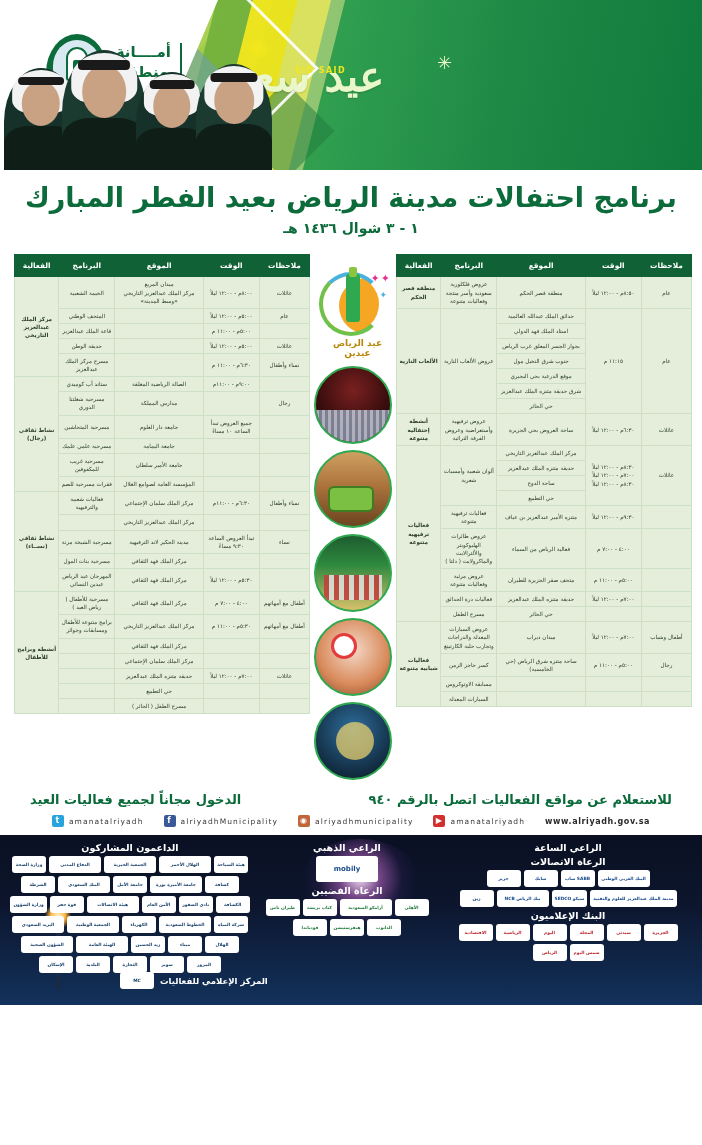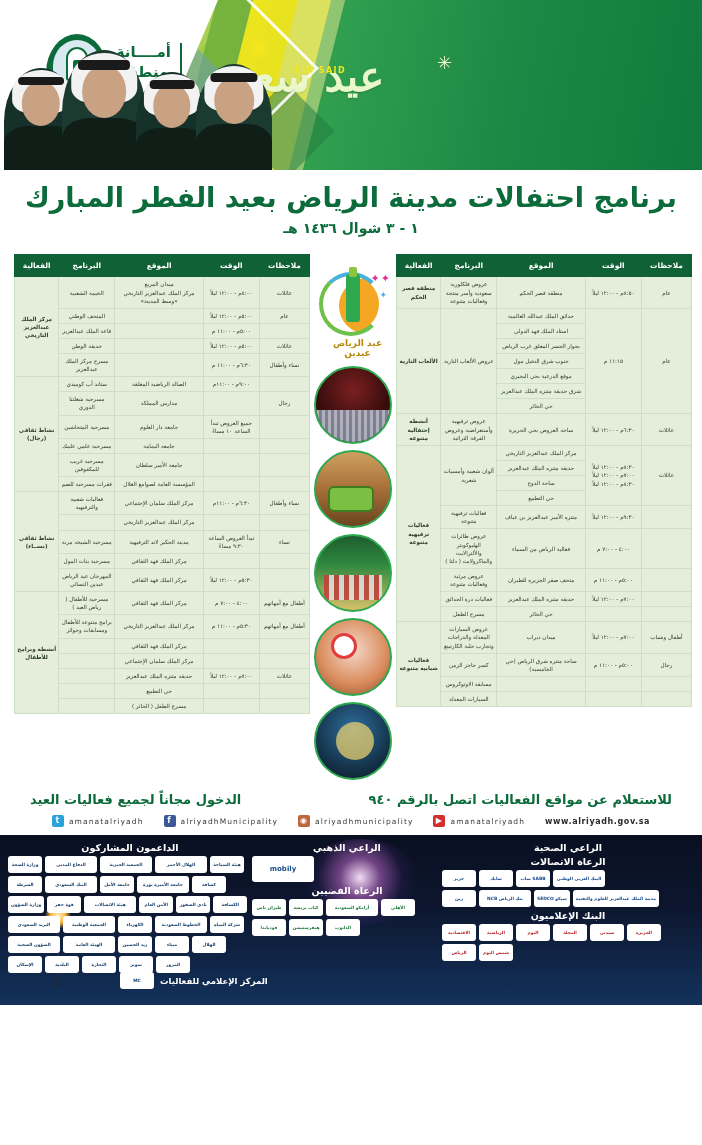--- a/index.html
+++ b/index.html
@@ -245,21 +245,21 @@
   }
   .sp-grid { position:relative; display:flex; direction:rtl; height:100%; padding:4px 8px; }
   .sp-col { position:relative; }
   .sp-right { width: 252px; }
   .sp-mid   { width: 190px; }
   .sp-left  { width: 244px; }
   .sp-head {
     color:#ffffff; font-size:9.5px; font-weight:bold; text-align:center;
     margin: 3px 0 3px;
   }
-  .logo-strip { display:flex; flex-wrap:wrap; gap:3px; justify-content:flex-end; }
+  .logo-strip { display:flex; flex-wrap:wrap; gap:3px; justify-content:center; }
   .lg {
     background:#ffffff; border-radius:3px; height:17px; min-width:34px;
     display:flex; align-items:center; justify-content:center;
     font-size:4.4px; color:#17406b; font-weight:bold; padding:0 3px;
     text-align:center; line-height:1.05; overflow:hidden;
   }
   .lg.w2 { min-width:52px; }
   .lg.big { height:26px; min-width:62px; font-size:7px; }
   .lg.red { color:#b8232a; }
   .lg.grn { color:#1e7a3c; }
@@ -679,21 +679,21 @@
     </div>
 
   <div class="sponsors">
     <div class="city-glow"></div>
     <div class="firework"></div>
     <div class="lamp"></div>
 
     <div class="sp-grid">
 
       <div class="sp-col sp-right">
-        <div class="sp-head">الراعي الصحية</div>
+        <div class="sp-head">الراعي الساعة</div>
         <div class="sp-head">الرعاة الاتصالات</div>
         <div class="logo-strip" id="official-strip">
             <div class="lg blu w2">البنك العربي الوطني</div>
             <div class="lg blu">SABB ساب</div>
             <div class="lg blu">سابك</div>
             <div class="lg blu">جرير</div>
             <div class="lg blu w2">مدينة الملك عبدالعزيز للعلوم والتقنية</div>
             <div class="lg blu">سيكو SEDCO</div>
             <div class="lg blu w2">بنك الرياض NCB</div>
             <div class="lg blu">زين</div>

